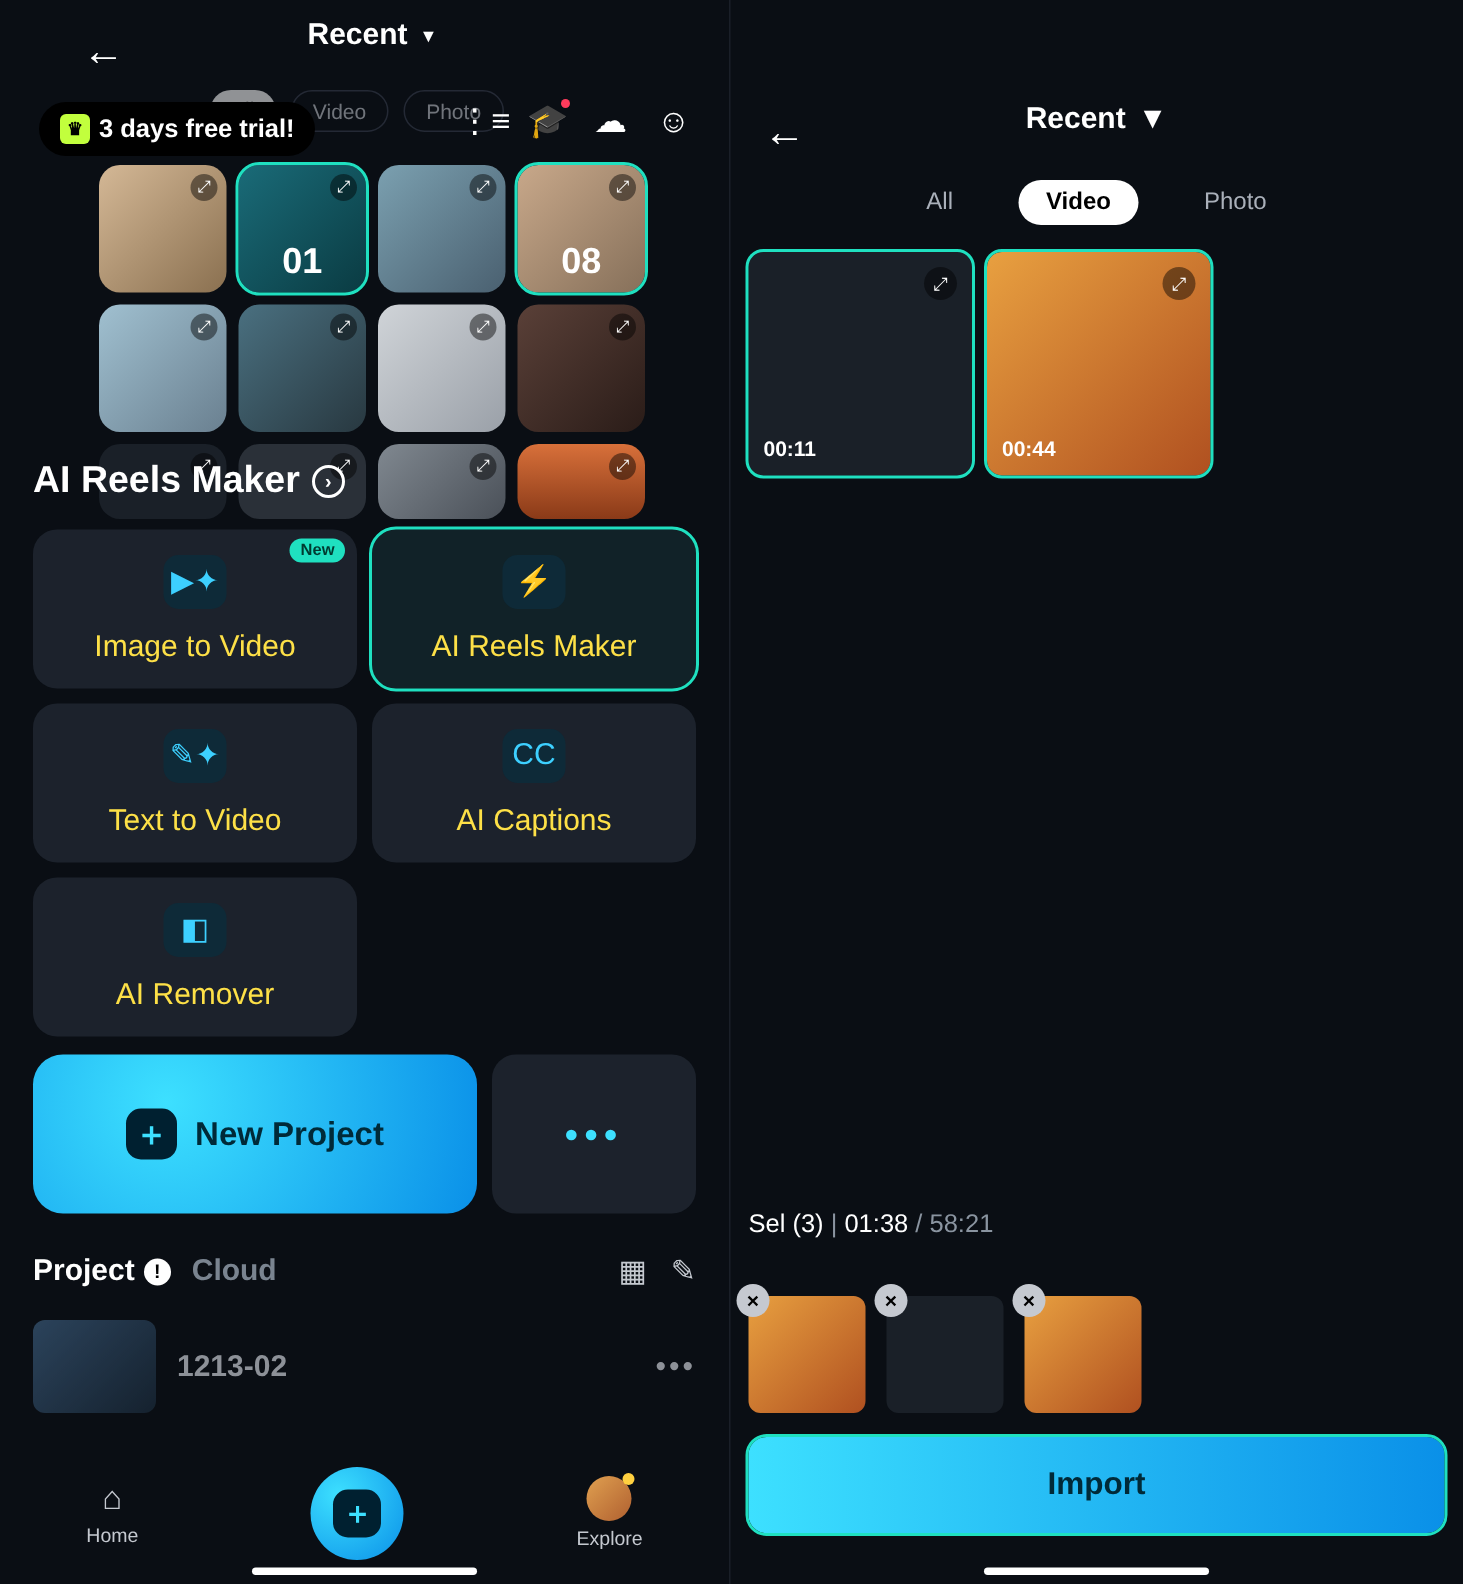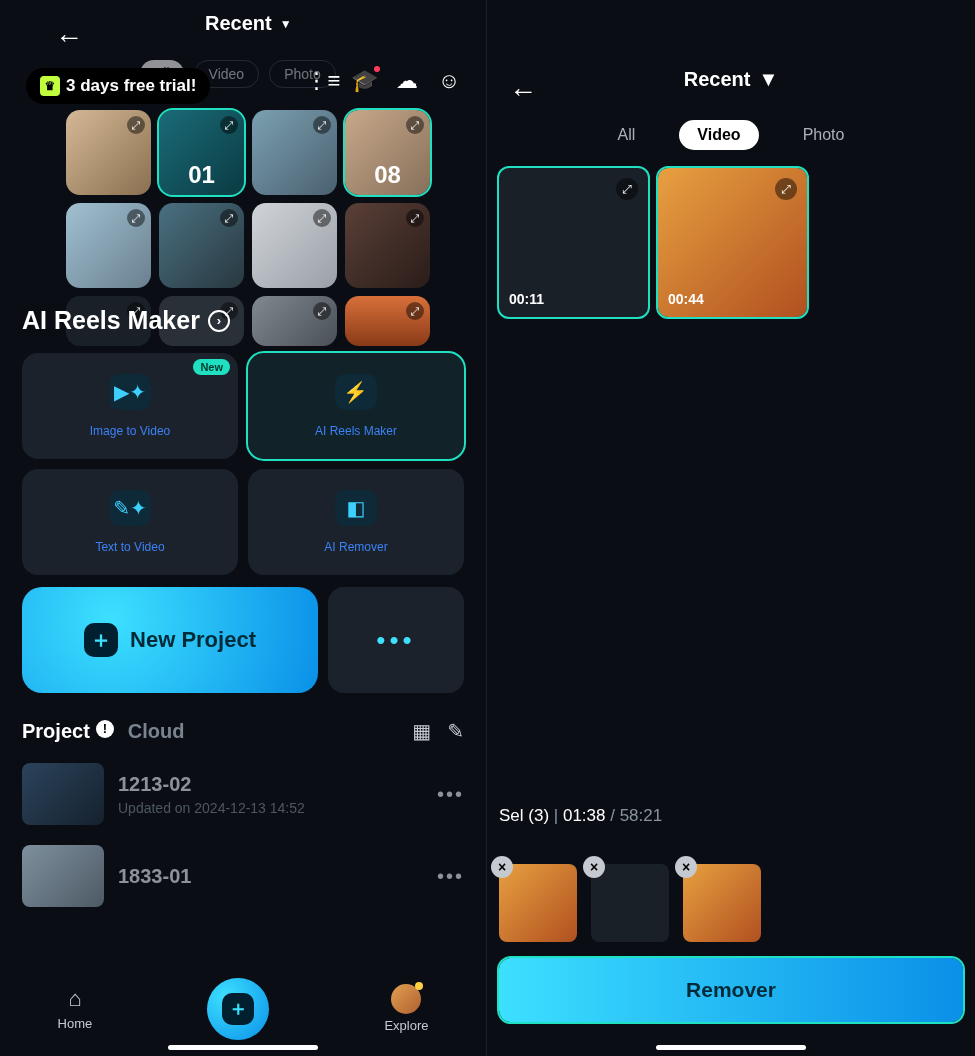--- a/index.html
+++ b/index.html
@@ -59,41 +59,41 @@
 
 
 .section-title { padding: 0 22px; margin-top: -40px; position: relative; z-index: 2; }
 .section-title h2 { font-size: 25px; font-weight: 700; display: flex; align-items: center; gap: 8px; }
 .circ-arrow { width: 22px; height: 22px; border: 2px solid #fff; border-radius: 50%; display: inline-flex; align-items: center; justify-content: center; font-size: 13px; }
 
 .ai-grid { padding: 18px 22px 0; display: grid; grid-template-columns: repeat(2, 1fr); grid-gap: 10px; }
 .ai-card { background: #1c222c; border-radius: 16px; height: 106px; display: flex; flex-direction: column; align-items: center; justify-content: center; gap: 14px; position: relative; }
 .ai-card.sel { outline: 2px solid #1fe0c0; background: #112228; }
 .ai-icon { width: 42px; height: 36px; border-radius: 10px; background: #0e2a38; display: flex; align-items: center; justify-content: center; font-size: 20px; color: #3dd0ff; }
-.ai-label { font-size: 12px; color: #3b82f6; }
+.ai-label { font-size: 20px; color: #fde047; }
 .badge-new { position: absolute; top: 6px; right: 8px; background: #1fe0c0; color: #003a30; font-size: 11px; font-weight: 700; padding: 2px 7px; border-radius: 10px; }
 
 .new-row { padding: 12px 22px 0; display: flex; gap: 10px; }
 .new-btn { flex: 1; height: 106px; border-radius: 20px; background: radial-gradient(circle at 30% 30%, #3de0ff, #0a90e8);
   display: flex; align-items: center; justify-content: center; gap: 12px; font-size: 22px; font-weight: 700; color: #002a38; }
 .plus-sq { width: 34px; height: 34px; border-radius: 10px; background: #002030; color: #3de0ff; display: flex; align-items: center; justify-content: center; font-size: 22px; font-weight: 900; }
 .more-card { width: 136px; background: #1c222c; border-radius: 16px; display: flex; align-items: center; justify-content: center; color: #3de0ff; font-size: 26px; letter-spacing: 4px; }
 
 .sub-bar { padding: 26px 22px 0; display: flex; align-items: center; gap: 14px; }
-.sub-bar .p { font-size: 20px; font-weight: 700; display: flex; align-items: flex-start; gap: 6px; color: #fff; }
+.sub-bar .p { font-size: 20px; font-weight: 700; display: flex; align-items: center; gap: 6px; color: #fff; }
 .sub-bar .c { font-size: 20px; font-weight: 700; color: #7a8490; }
 .info-dot { width: 18px; height: 18px; border-radius: 50%; background: #fff; color: #000; font-size: 13px; font-weight: 900; display: inline-flex; align-items: center; justify-content: center; }
 .sub-icons { margin-left: auto; display: flex; gap: 16px; color: #c5c9d0; font-size: 20px; }
 
 .proj-list { padding: 10px 22px 0; }
 .proj { display: flex; gap: 14px; align-items: center; padding: 10px 0; opacity: 0.7; }
 .proj-thumb { width: 82px; height: 62px; border-radius: 8px; background: #2a3038; }
 .proj-thumb.window { background: linear-gradient(135deg,#3a5a7a,#1a2a3a); }
 .proj-thumb.house { background: linear-gradient(135deg,#b0c8d8,#6a7a88); }
-.proj-info { flex: 1; display: flex; flex-direction: column; gap: 4px; }
+.proj-info { flex: 1; display: flex; flex-direction: row; gap: 4px; }
 .proj-title { font-size: 20px; font-weight: 700; color: #c5c9d0; }
 .proj-meta { font-size: 14px; color: #6a7480; }
 .proj-dur { font-size: 14px; color: #6a7480; margin-top: 6px; }
 .dots { font-size: 20px; color: #c5c9d0; letter-spacing: 2px; }
 
 .bottom-nav { position: absolute; bottom: 0; left: 0; right: 0; height: 95px; background: #0a0e14; display: flex; align-items: center; justify-content: space-around; }
 .nav-item { display: flex; flex-direction: column; align-items: center; gap: 4px; font-size: 13px; color: #c5c9d0; }
 .nav-icon { font-size: 22px; }
 .nav-center { width: 62px; height: 62px; border-radius: 50%; background: radial-gradient(circle at 30% 30%, #3de0ff, #0a90e8); display: flex; align-items: center; justify-content: center; }
 .nav-center .plus-sq { width: 32px; height: 32px; border-radius: 10px; font-size: 20px; }
@@ -219,20 +219,24 @@
     </div>
     <div class="ai-card sel">
       <div class="ai-icon">⚡</div>
       <div class="ai-label">AI Reels Maker</div>
     </div>
     <div class="ai-card">
       <div class="ai-icon">✎✦</div>
       <div class="ai-label">Text  to Video</div>
     </div>
     <div class="ai-card">
+      <div class="ai-icon">CC</div>
+      <div class="ai-label">AI Captions</div>
+    </div>
+    <div class="ai-card">
       <div class="ai-icon">◧</div>
       <div class="ai-label">AI Remover</div>
     </div>
   </div>
 
   <div class="new-row">
     <div class="new-btn">
       <span class="plus-sq">＋</span>
       <span>New Project</span>
     </div>
@@ -249,21 +253,20 @@
       <span>▦</span>
       <span>✎</span>
     </div>
   </div>
 
   <div class="proj-list">
     <div class="proj">
       <div class="proj-thumb window"></div>
       <div class="proj-info">
         <div class="proj-title">1213-02</div>
-        <div class="proj-meta">Updated on 2024-12-13 14:52</div>
       </div>
       <div class="dots">•••</div>
     </div>
     <div class="proj">
       <div class="proj-thumb house"></div>
       <div class="proj-info">
         <div class="proj-title">1833-01</div>
       </div>
       <div class="dots">•••</div>
     </div>
@@ -321,17 +324,17 @@
       </div>
     <div class="tray-item">
         <div class="tray-x">×</div>
       </div>
     <div class="tray-item burger">
         <div class="tray-x">×</div>
       </div>
   </div>
 
   <div class="import-btn">
-    <span>Remover</span>
+    <span>Import</span>
   </div>
 
   <div class="home-ind-r"></div>
 </div>
 
 </body></html>

